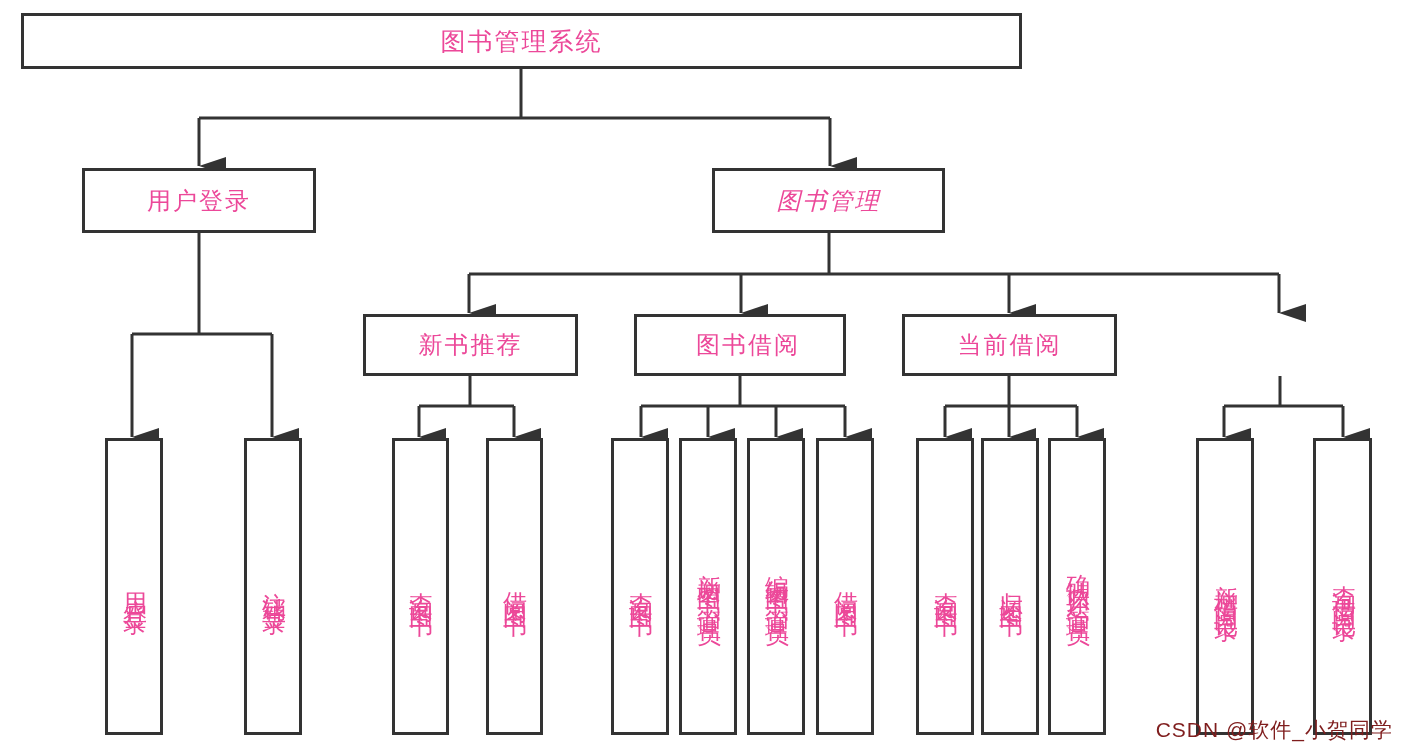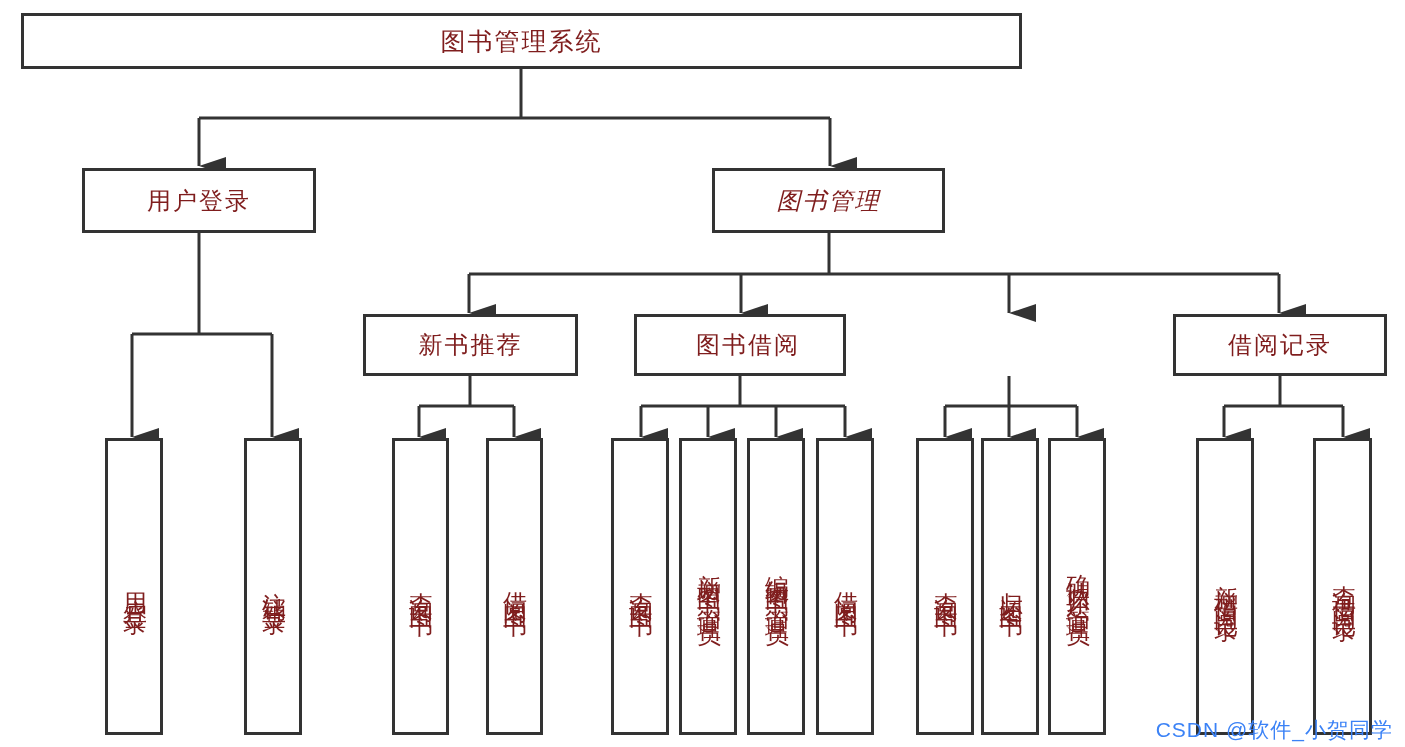--- a/index.html
+++ b/index.html
@@ -3,21 +3,21 @@
 <meta charset="utf-8">
 <style>
   html,body{margin:0;padding:0;background:#ffffff;}
   .stage{
     position:relative;width:1405px;height:747px;background:#ffffff;overflow:hidden;
     font-family:"Liberation Sans",sans-serif;color:#333333;
   }
   .wires{position:absolute;left:0;top:0;z-index:1;}
   .node{
     position:absolute;z-index:2;box-sizing:border-box;
-    border:3px solid #333333;background:#ffffff;color:#7f1d1d;
+    border:3px solid #333333;background:#ffffff;color:#ec4899;
   }
   .h{
     display:flex;align-items:center;justify-content:center;
     font-size:24px;font-weight:500;letter-spacing:2px;white-space:nowrap;
   }
   .v{
     writing-mode:vertical-rl;text-orientation:upright;
     text-align:center;font-size:24px;font-weight:500;
     letter-spacing:7px;line-height:50px;
   }
@@ -37,21 +37,21 @@
   .b-l-ba       {left:679px; top:438px; width:58px;  height:297px;}
   .b-l-be       {left:747px; top:438px; width:58px;  height:297px;}
   .b-l-bb       {left:816px; top:438px; width:58px;  height:297px;}
   .b-l-cq       {left:916px; top:438px; width:58px;  height:297px;}
   .b-l-cr       {left:981px; top:438px; width:58px;  height:297px;}
   .b-l-cc       {left:1048px;top:438px; width:58px;  height:297px;}
   .b-l-ra       {left:1196px;top:438px; width:58px;  height:297px;}
   .b-l-rq2      {left:1313px;top:438px; width:59px;  height:297px;}
   .watermark{
     position:absolute;z-index:3;right:12px;top:716px;
-    font-size:21px;letter-spacing:1px;color:#3b82f6;white-space:nowrap;text-align:center;
+    font-size:21px;letter-spacing:1px;color:#7f1d1d;white-space:nowrap;text-align:center;
   }
 </style>
 </head>
 <body>
 
 <div class="stage">
 
   <svg class="wires" width="1405" height="747" viewBox="0 0 1405 747">
     <defs>
       <marker id="arw" viewBox="0 0 6 9" markerWidth="6" markerHeight="9" refX="3" refY="9" orient="auto" markerUnits="strokeWidth">
@@ -102,21 +102,21 @@
     </g>
   </svg>
 
   <div class="node h b-root">图书管理系统</div>
 
   <div class="node h b-user-login">用户登录</div>
   <div class="node h b-book-mgmt">图书管理</div>
 
   <div class="node h b-new-rec">新书推荐</div>
   <div class="node h b-borrow">图书借阅</div>
-  <div class="node h b-records">借阅记录</div>
+  <div class="node h b-current">当前借阅</div>
 
   <div class="node v b-l-login">用户登录</div>
   <div class="node v b-l-logout">注销登录</div>
 
   <div class="node v b-l-rq">查询图书</div>
   <div class="node v b-l-rb">借阅图书</div>
 
   <div class="node v b-l-bq">查询图书</div>
   <div class="node v b-l-ba">新增图书（管理员）</div>
   <div class="node v b-l-be">编辑图书（管理员）</div>

